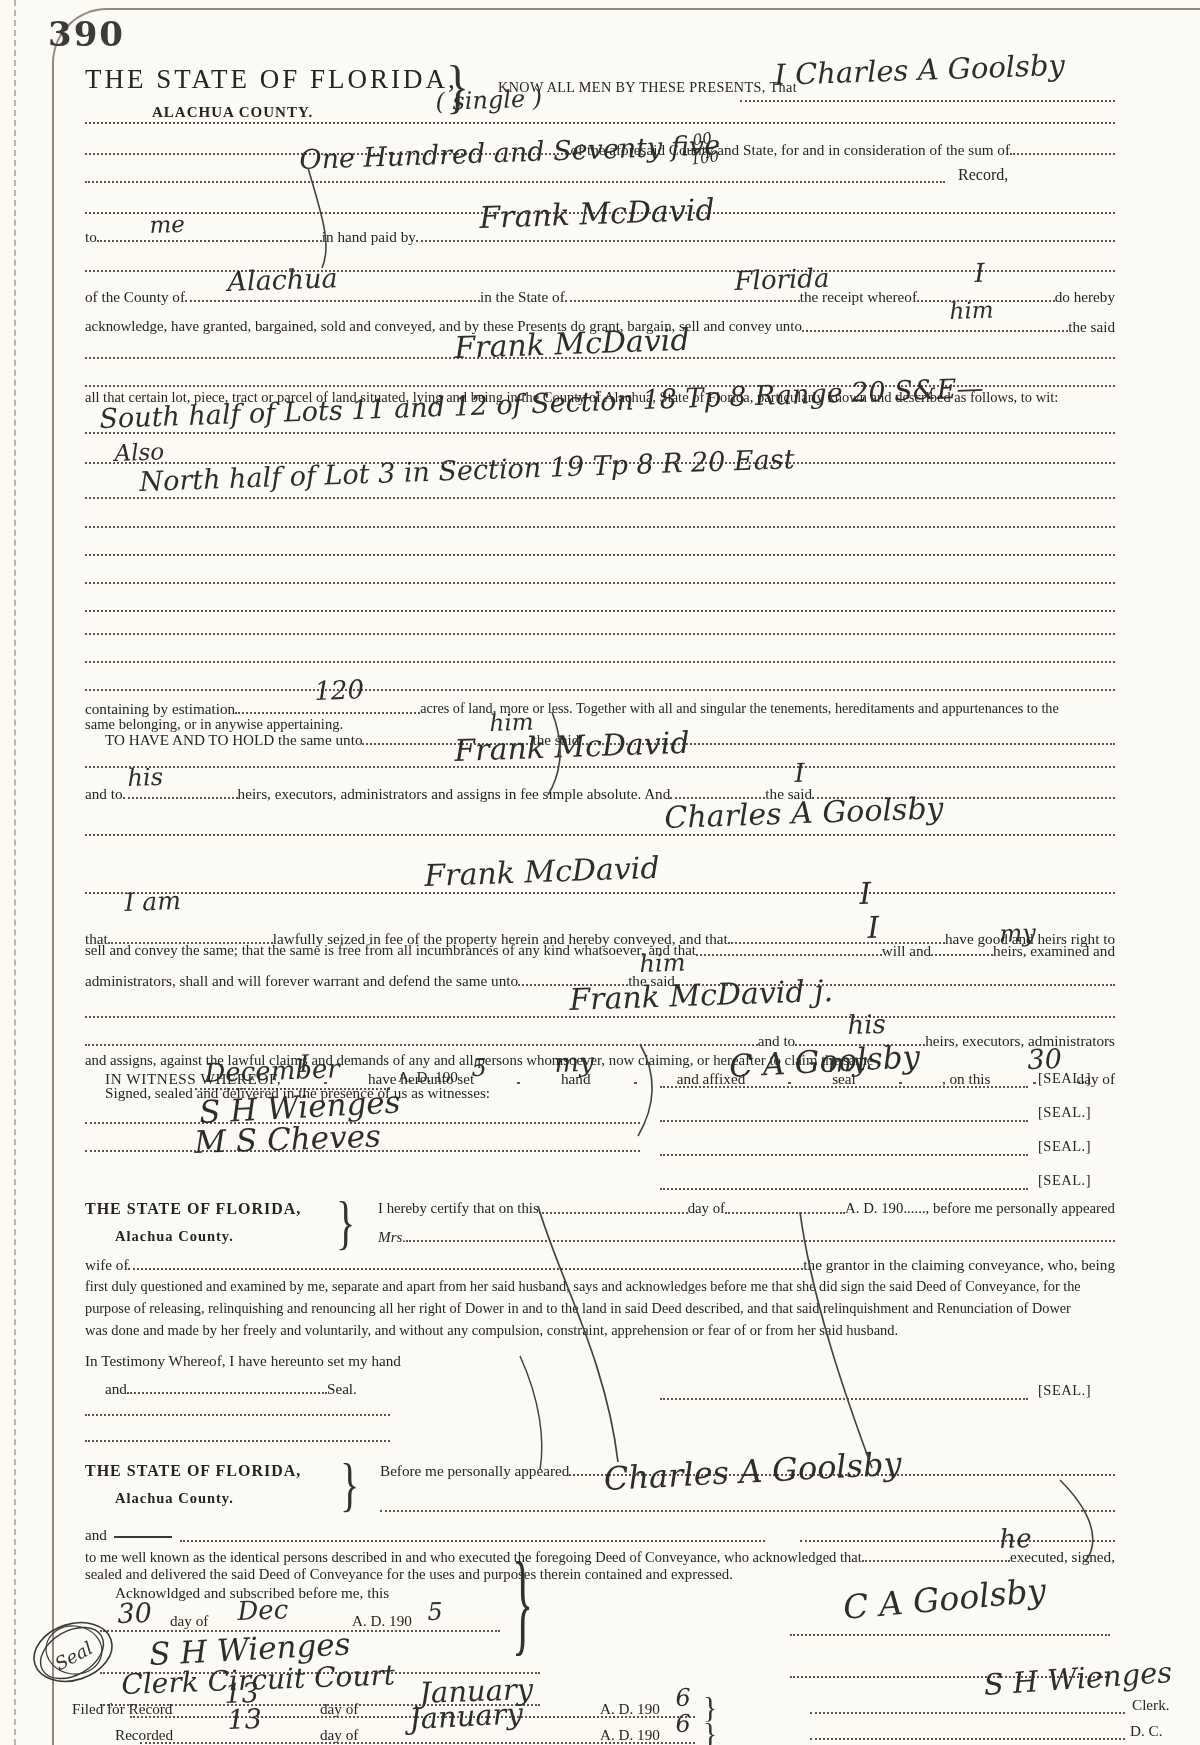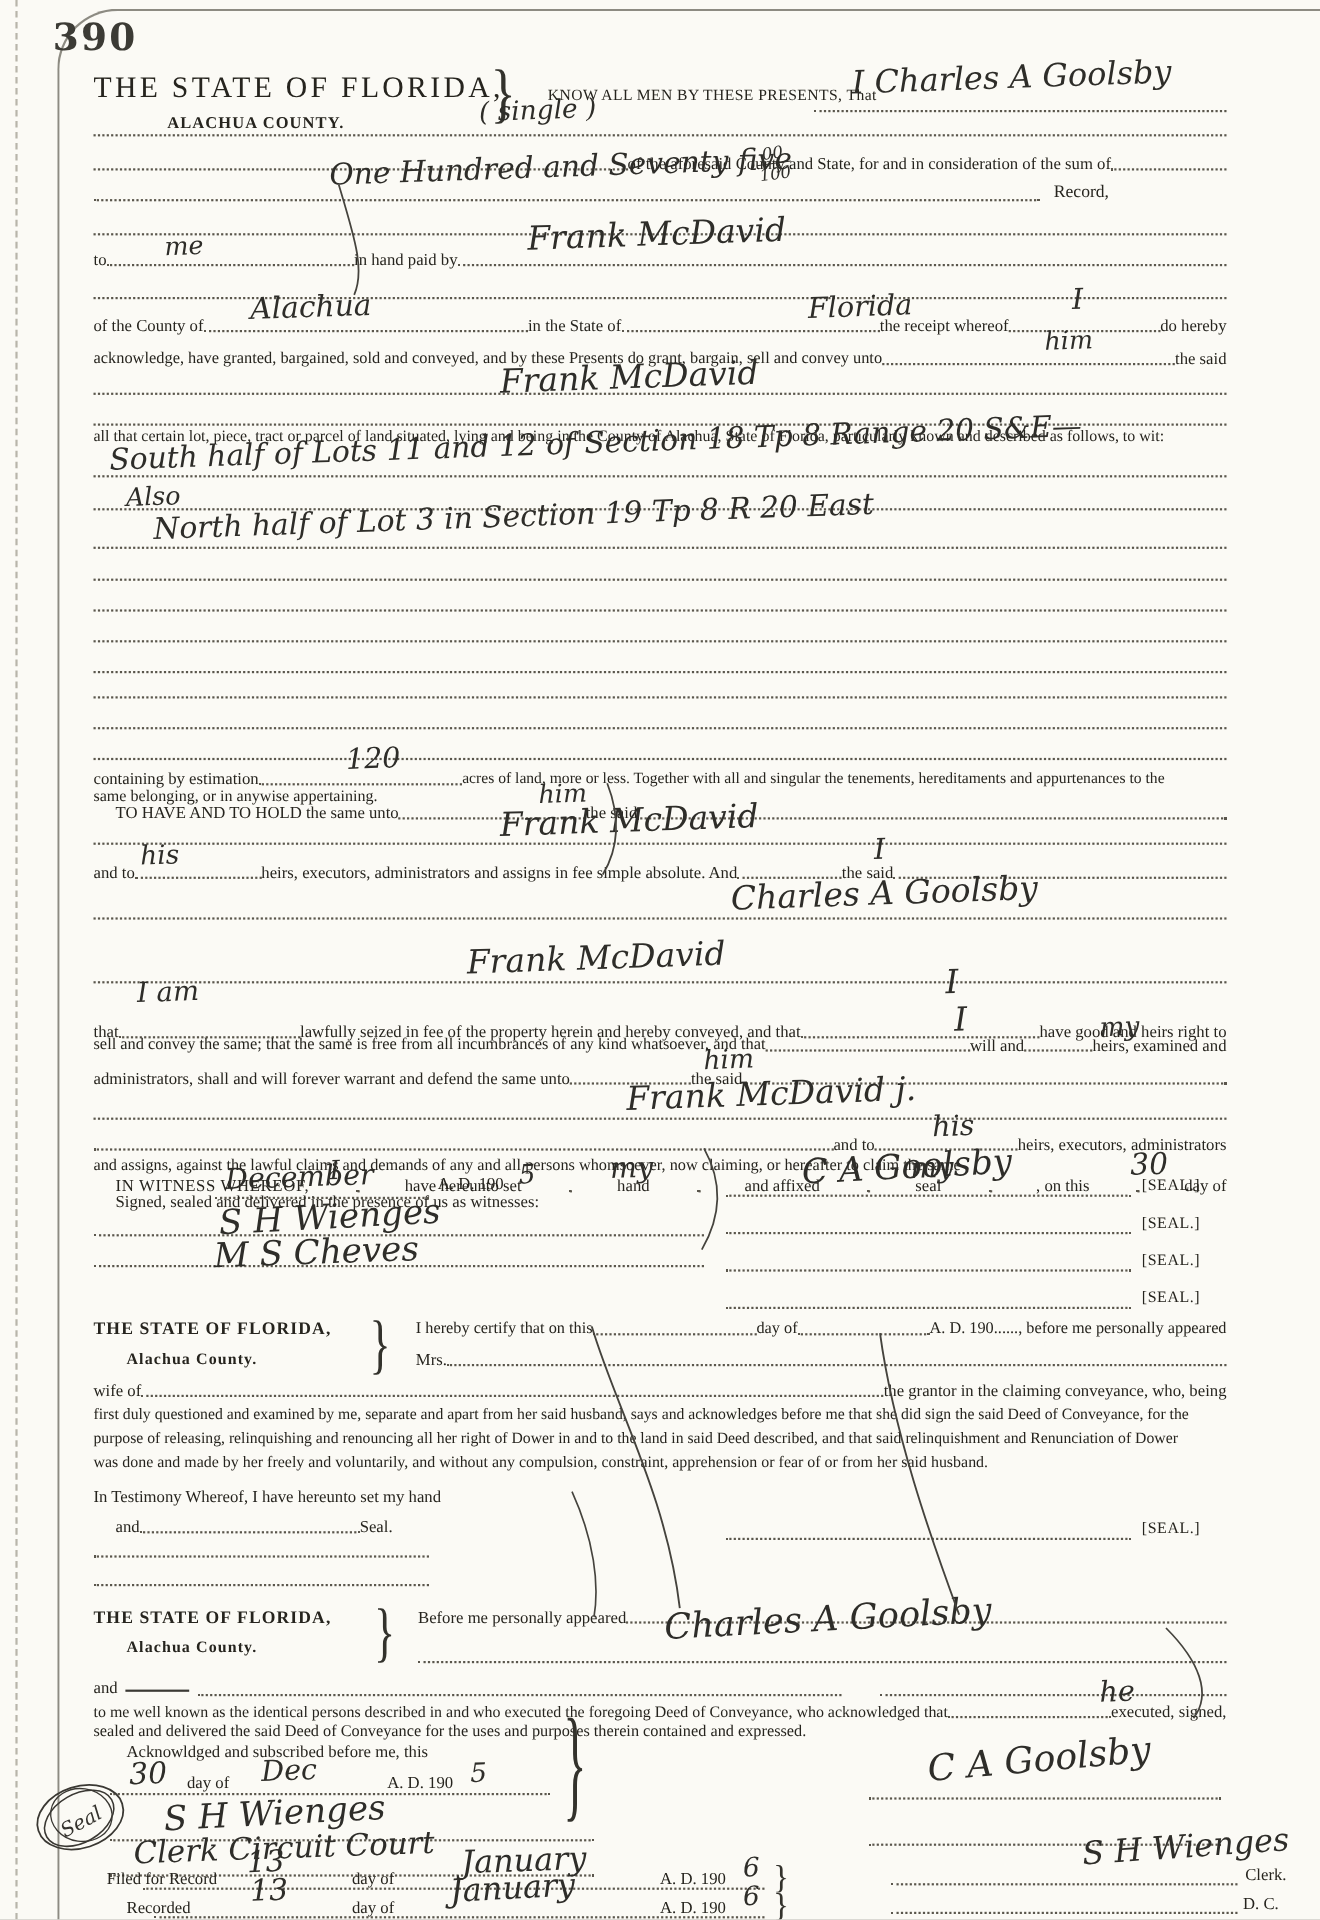--- a/index.html
+++ b/index.html
@@ -235,21 +235,21 @@
   <div class="subhdr t" style="left:85px;top:1200px;font-size:16px;">THE STATE OF FLORIDA,</div>
   <div class="subhdr t" style="left:115px;top:1228px;font-size:14.5px;">Alachua County.</div>
   <div class="brace" style="left:336px;top:1198px;font-size:40px;transform:scaleY(1.5);">}</div>
   <div class="row" style="left:378px;top:1200px;width:737px;font-size:14.8px;">
     <span class="t">I hereby certify that on this</span>
     <span class="dots df"></span>
     <span class="t">day of</span>
     <span class="dots" style="width:120px;"></span>
     <span class="t">A. D. 190......, before me personally appeared</span>
   </div>
-  <div class="row" style="left:378px;top:1228px;width:737px;">
+  <div class="row" style="left:378px;top:1228px;width:737px;font-style:italic;">
     <span class="t">Mrs.</span>
     <span class="dots df"></span>
   </div>
   <div class="row" style="left:85px;top:1256px;width:1030px;">
     <span class="t">wife of</span>
     <span class="dots df"></span>
     <span class="t">the grantor in the claiming conveyance, who, being</span>
   </div>
   <div class="row" style="left:85px;top:1278px;">
       <span class="t" style="font-size:14.3px;">first duly questioned and examined by me, separate and apart from her said husband, says and acknowledges before me that she did sign the said Deed of Conveyance, for the</span>
@@ -331,21 +331,21 @@
   <div class="hw" style="left:985px;top:1668px;font-size:29px;transform:rotate(-4deg);">S H Wienges</div>
   <div class="row" style="left:1132px;top:1696px;">
       <span class="t">Clerk.</span>
     </div>
   <div class="line" style="left:810px;top:1712px;width:315px;"></div>
   <div class="row" style="left:1130px;top:1722px;">
       <span class="t">D. C.</span>
     </div>
   <div class="line" style="left:810px;top:1738px;width:315px;"></div>
 
-  <div class="row" style="left:97px;top:1700px;justify-content:center;">
+  <div class="row" style="left:72px;top:1700px;justify-content:center;">
       <span class="t">Filed for Record</span>
     </div>
   <div class="hw" style="left:225px;top:1678px;font-size:27px;">13</div>
   <div class="row" style="left:320px;top:1700px;">
       <span class="t">day of</span>
     </div>
   <div class="hw" style="left:420px;top:1676px;font-size:29px;transform:rotate(-2deg);">January</div>
   <div class="row" style="left:600px;top:1700px;">
       <span class="t">A. D. 190</span>
     </div>

